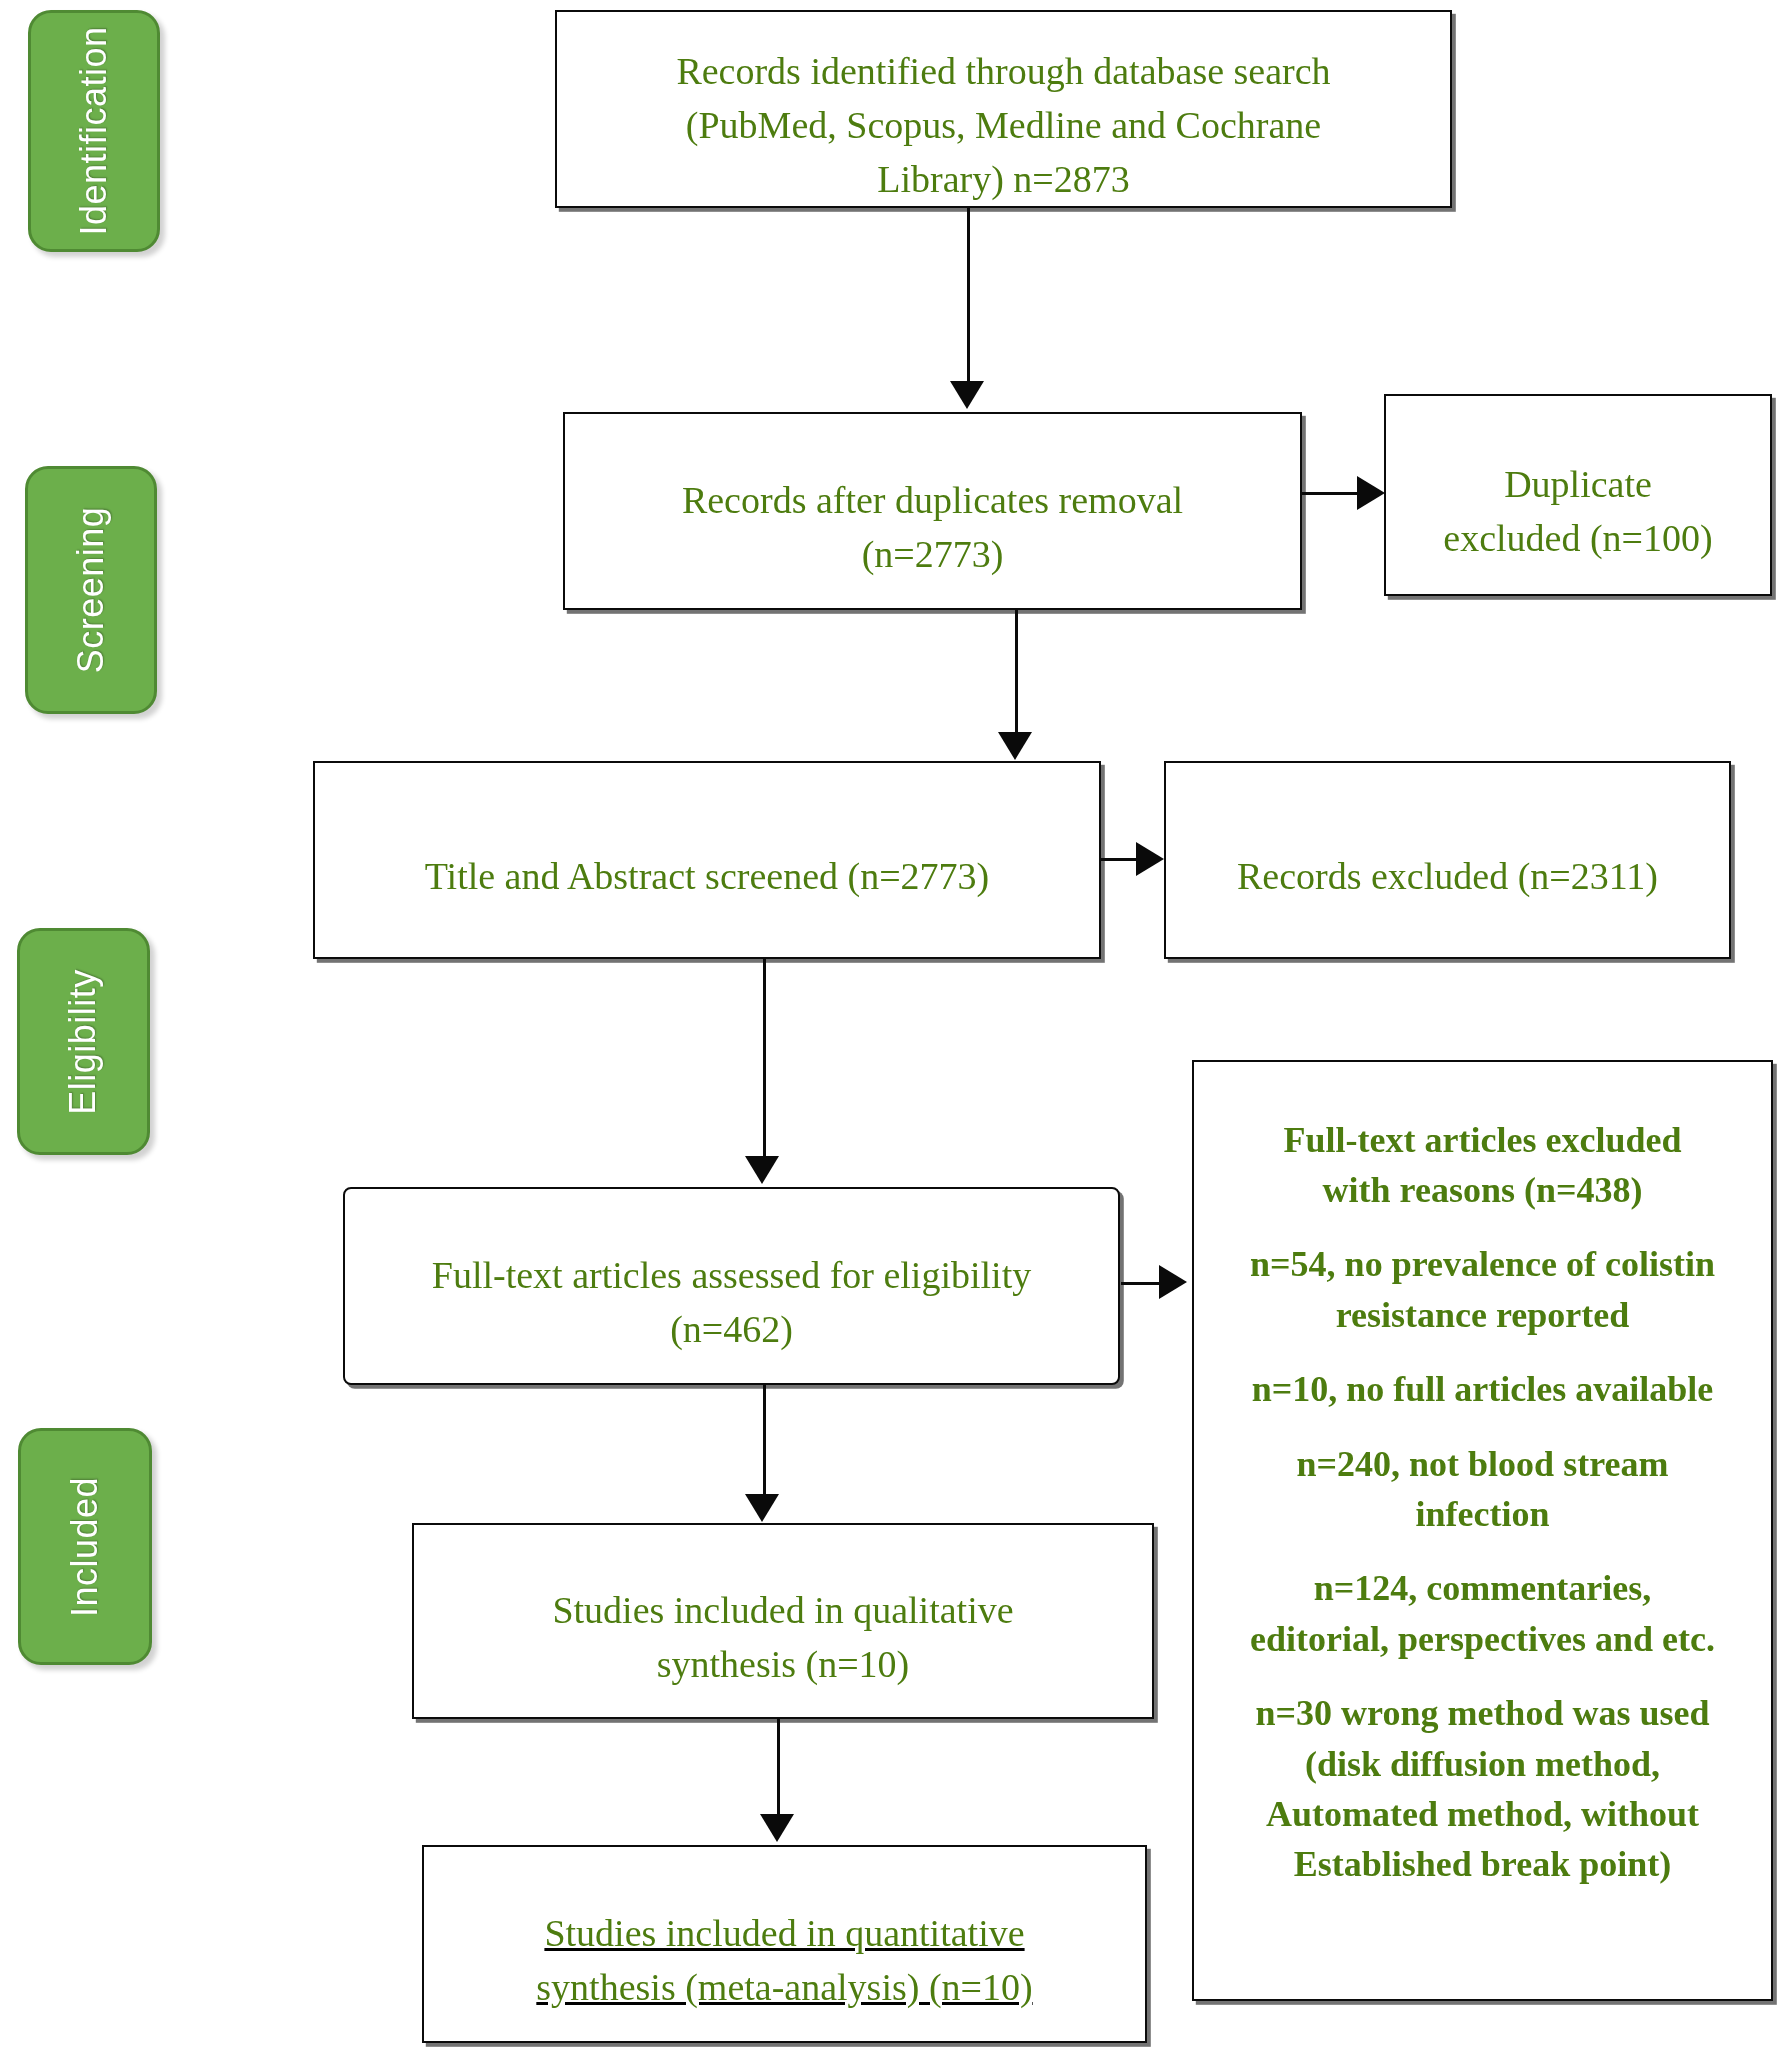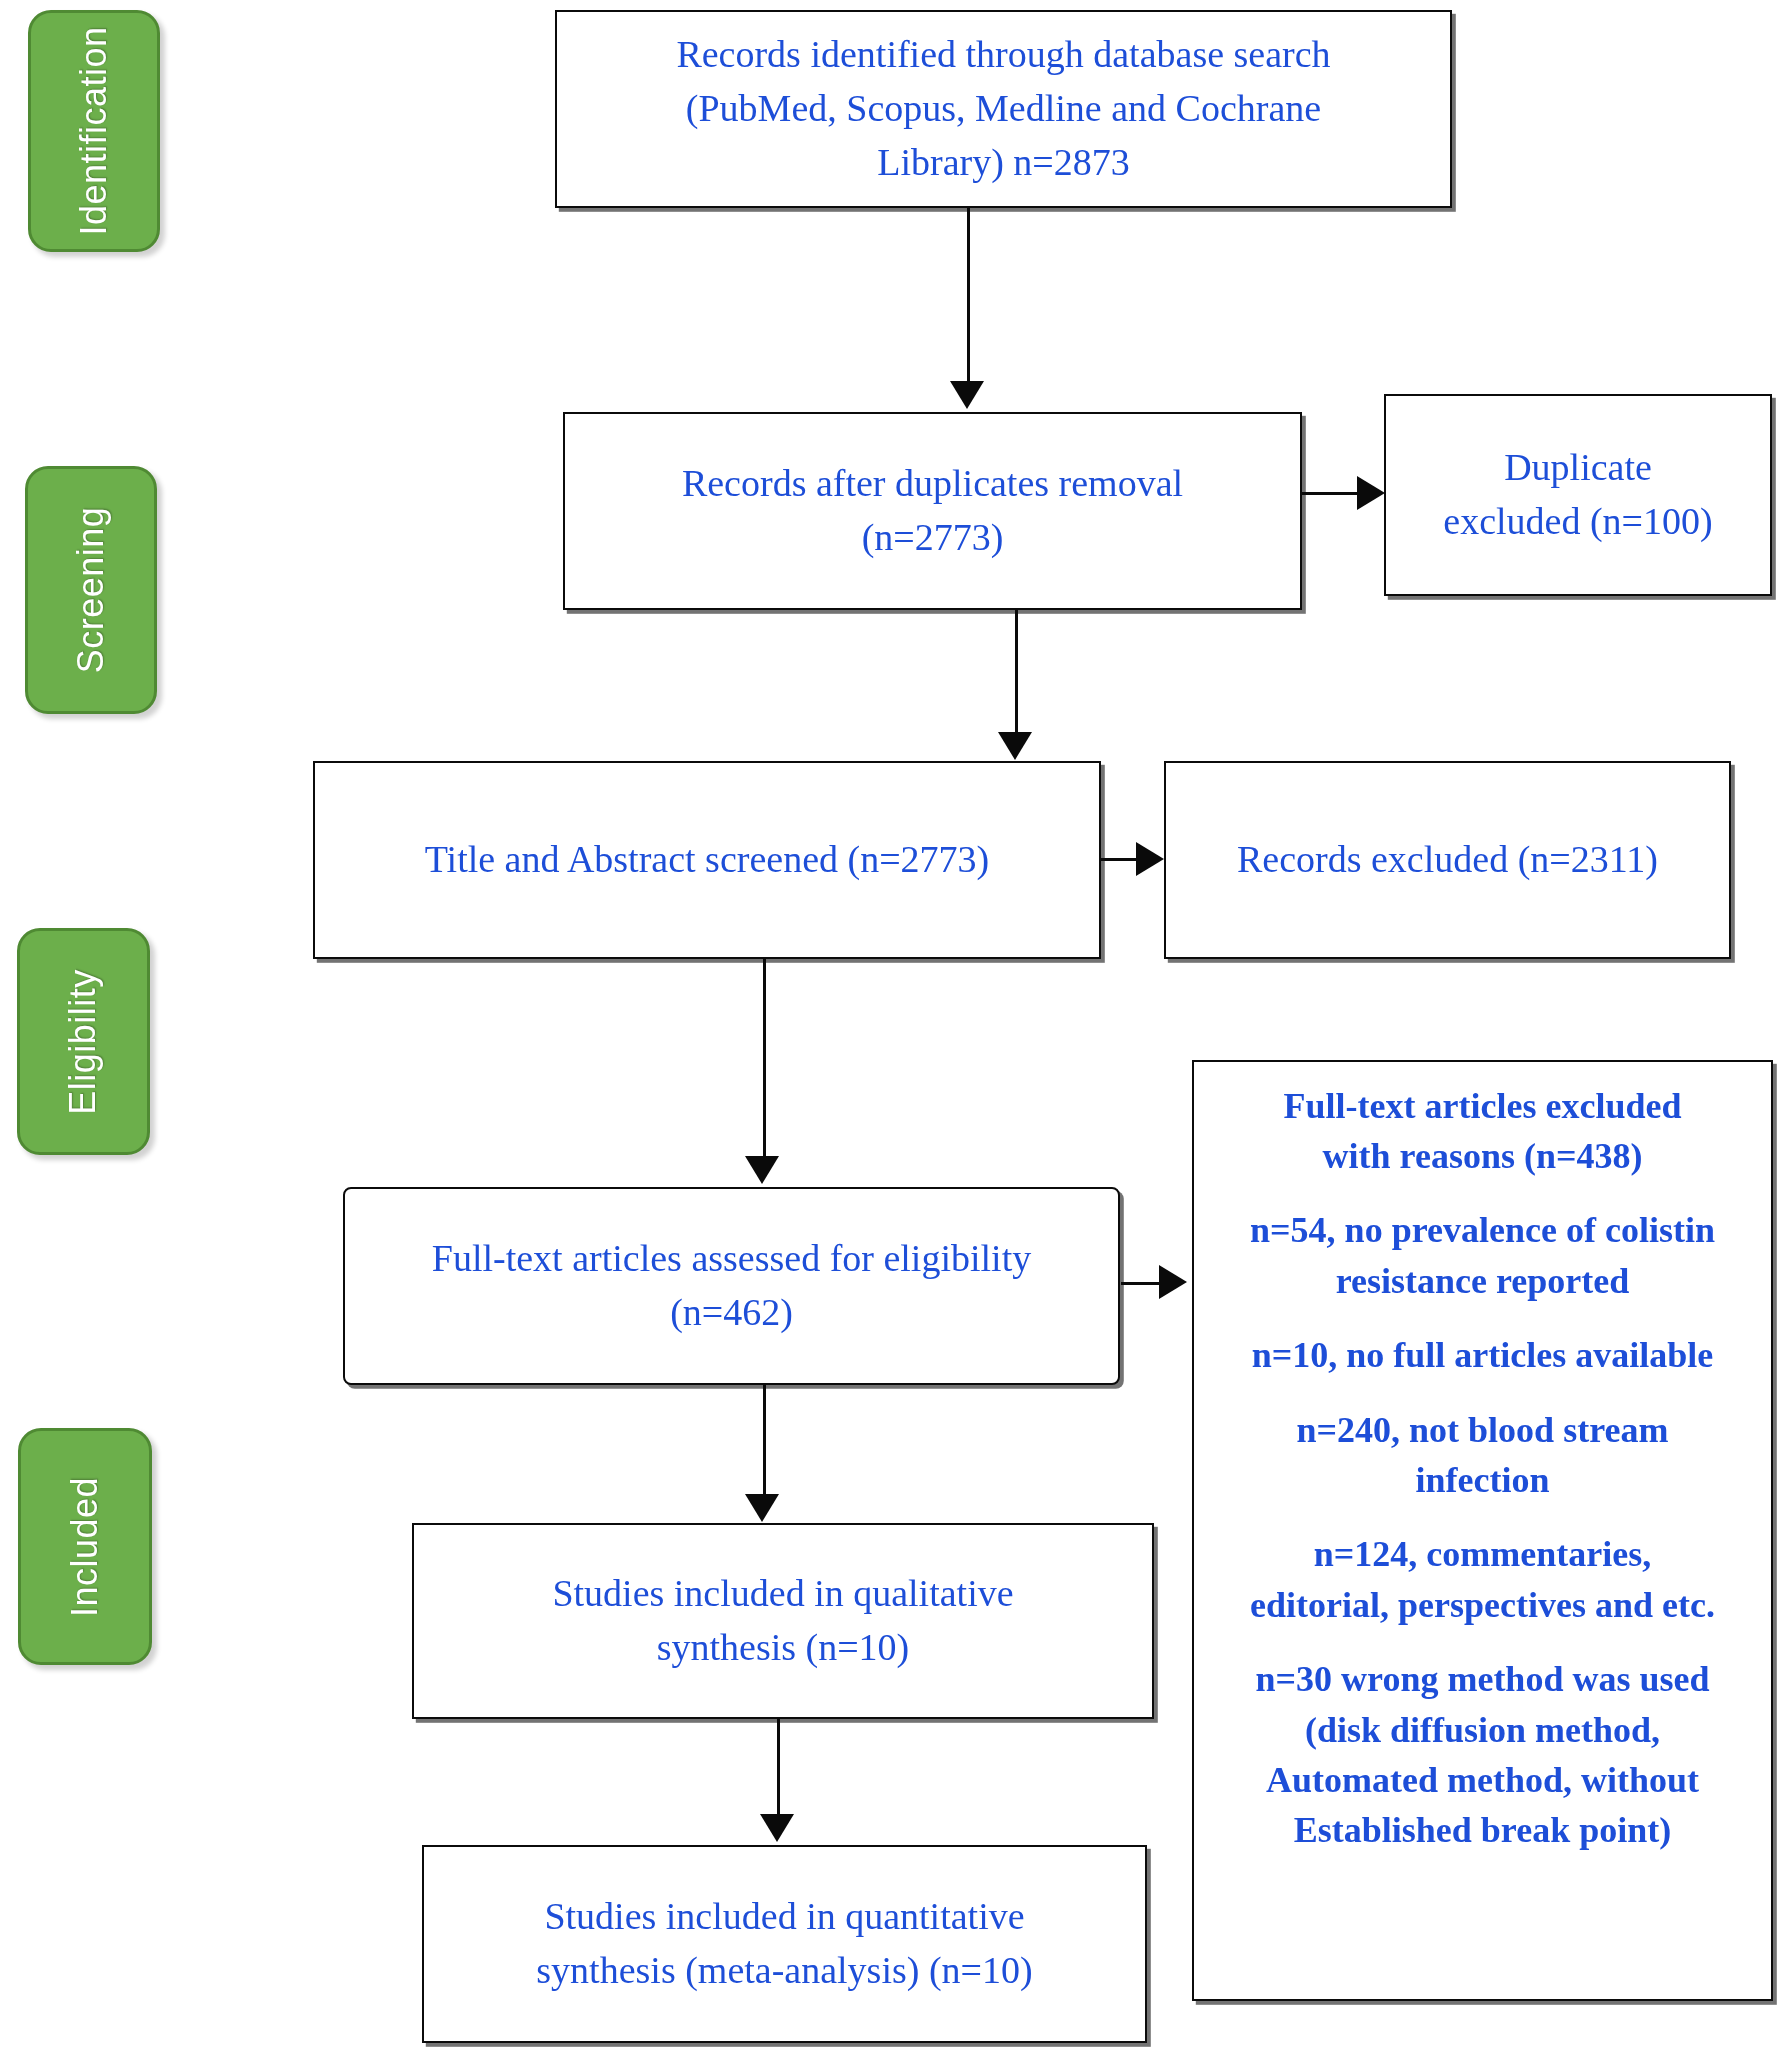--- a/index.html
+++ b/index.html
@@ -46,22 +46,23 @@
     box-sizing: border-box;
     display: flex;
     align-items: center;
     justify-content: center;
     text-align: center;
     box-shadow: 3.8px 3.8px 0 rgba(0,0,0,0.55);
   }
   .node .txt {
     font-size: 38px;
     line-height: 1.42;
-    color: #1d4ed8;
+    color: #4d7c0f;
     padding: 0 16.5px;
+    margin-top: 34px;
   }
   .node.reasons {
     align-items: flex-start;
     padding-top: 18.7px;
   }
   .node.reasons .txt {
     font-size: 36px;
     line-height: 1.40;
     padding: 0 12px;
     font-weight: bold;
@@ -213,21 +214,21 @@
   <div class="node" style="left:412px; top:1523px; width:742px; height:196px;">
     <div class="txt">
       <span>Studies included in qualitative</span><br>
       <span>synthesis (n=10)</span>
     </div>
   </div>
 
   <div class="vline" style="left:777px; top:1718px; height:98px;"></div>
   <div class="arrow-down" style="left:760px; top:1814px;"></div>
 
-  <div class="node" style="left:422px; top:1845px; width:725px; height:198px;">
+  <div class="node" style="left:422px; top:1845px; width:725px; height:198px;text-decoration:underline;">
     <div class="txt">
       <span>Studies included in quantitative</span><br>
       <span>synthesis (meta-analysis) (n=10)</span>
     </div>
   </div>
 
 </div>
 
 
 </body></html>

